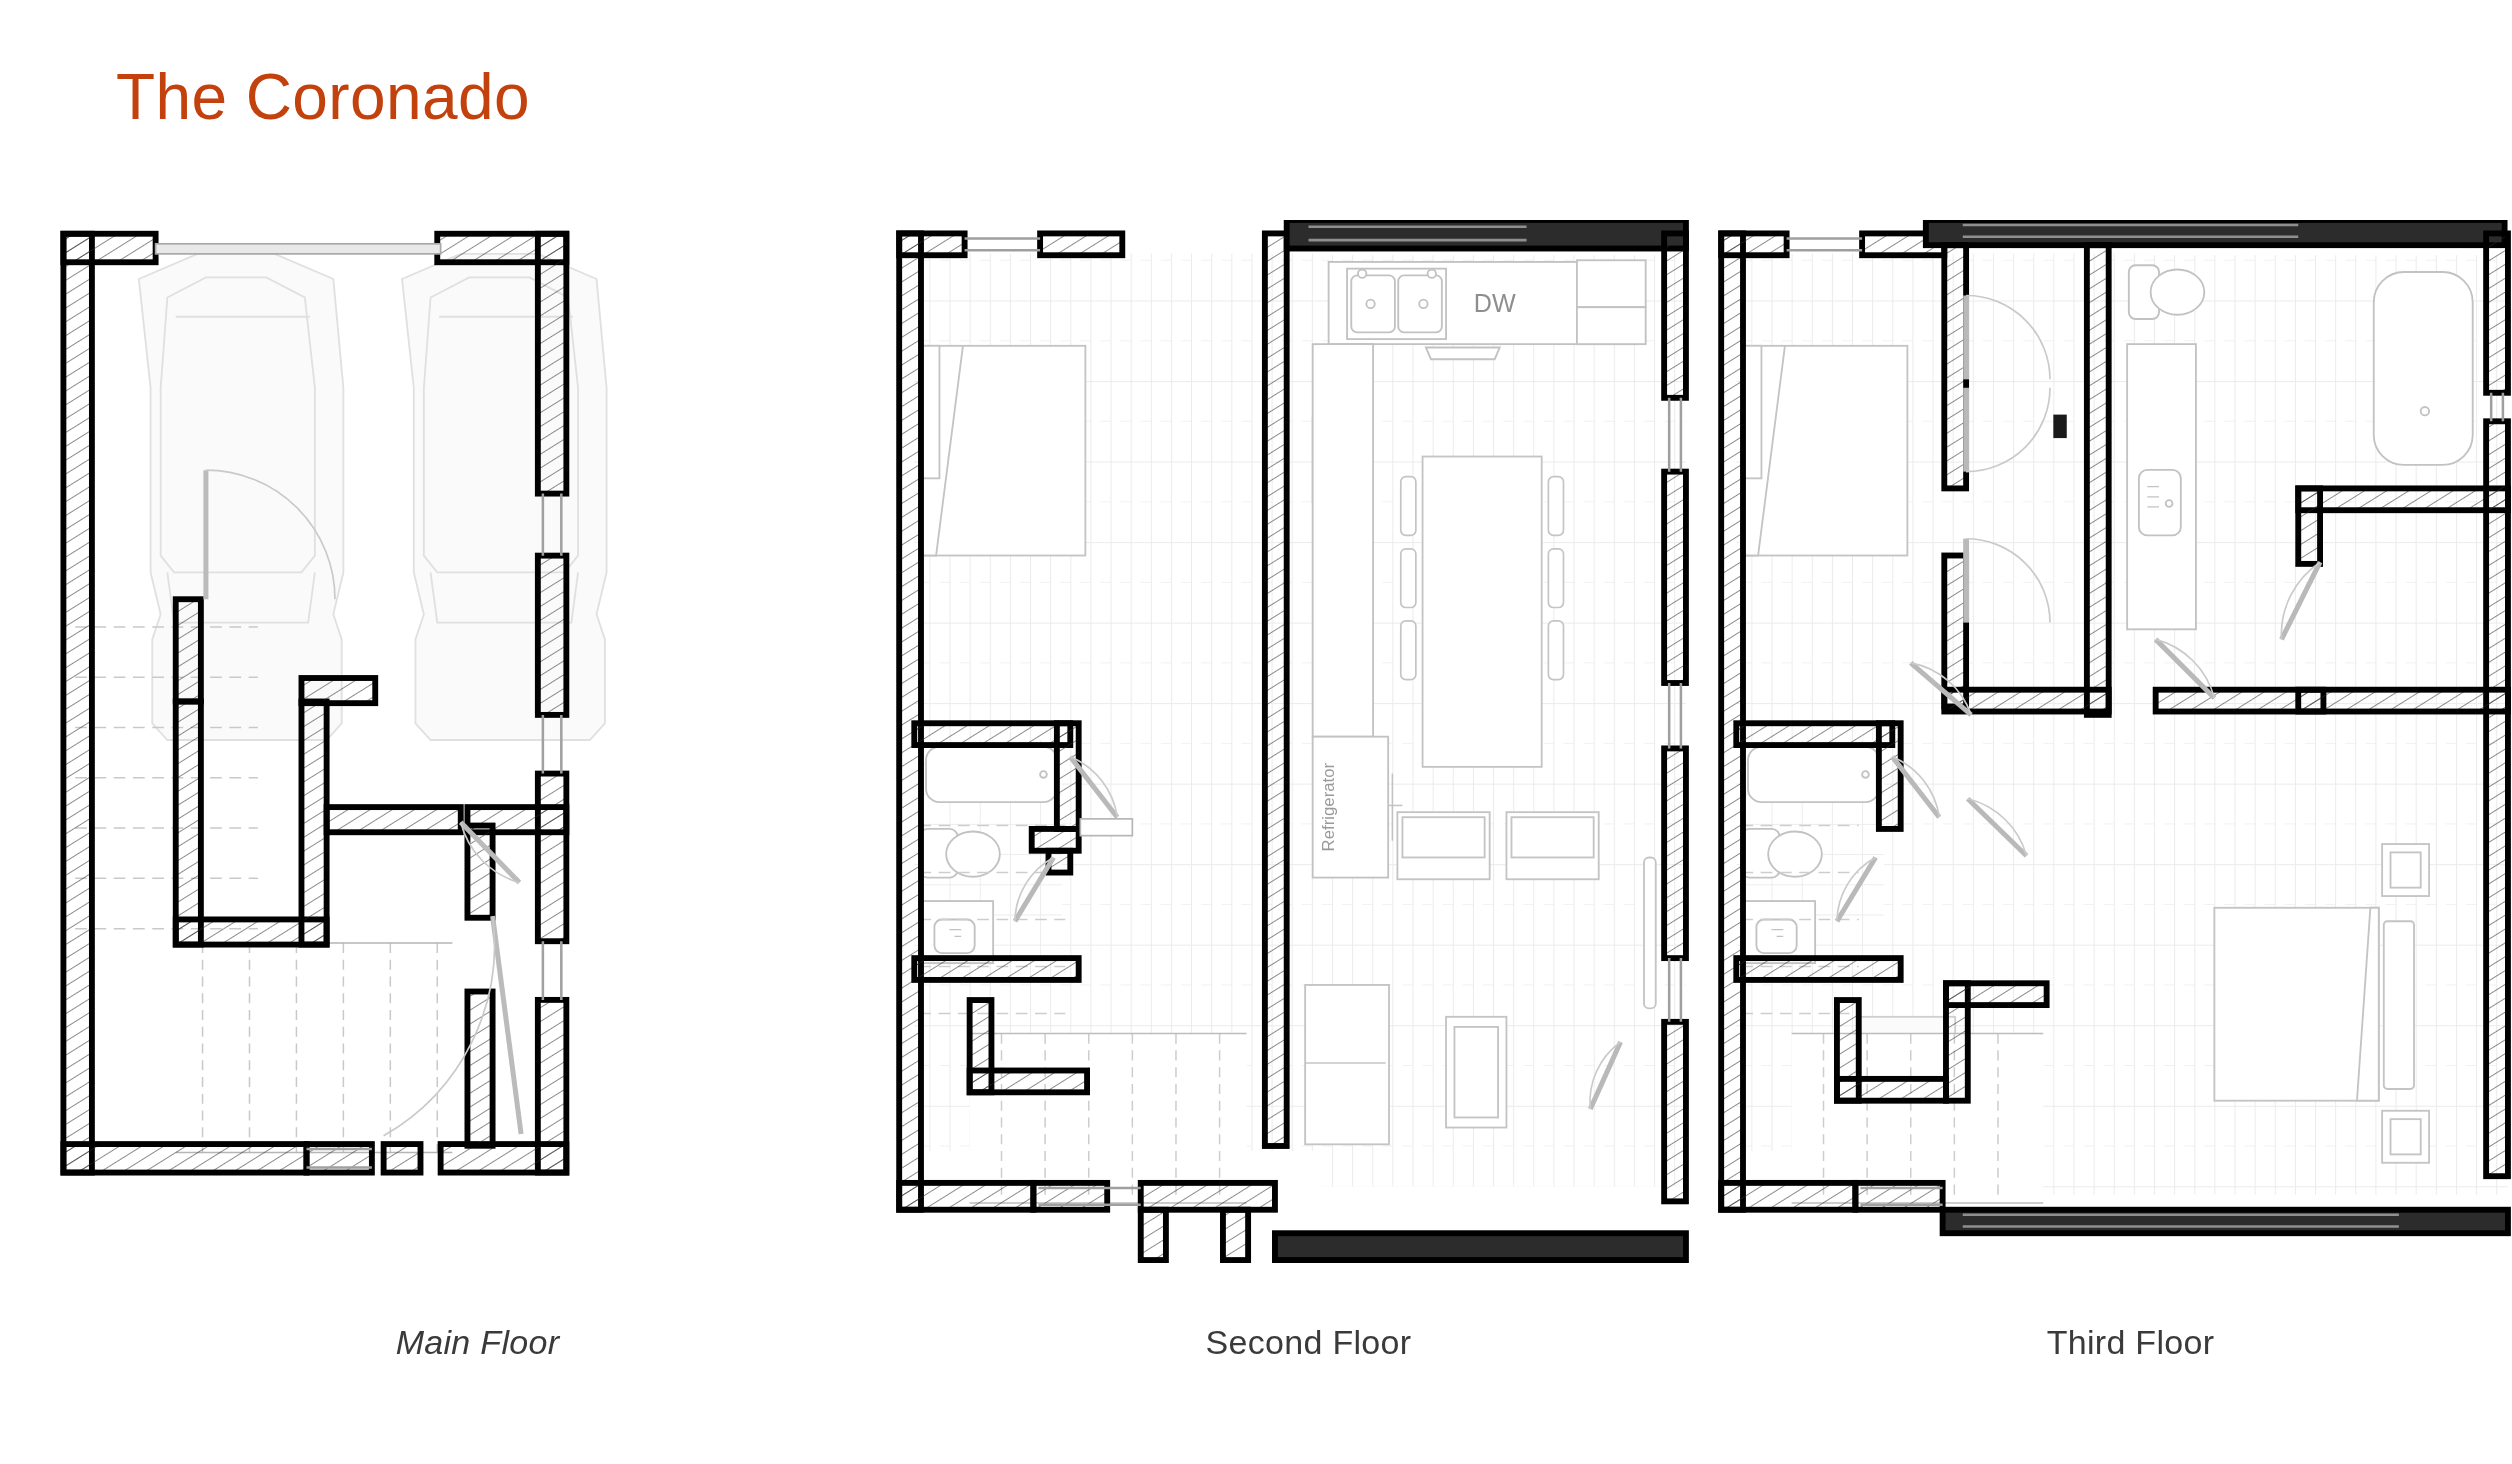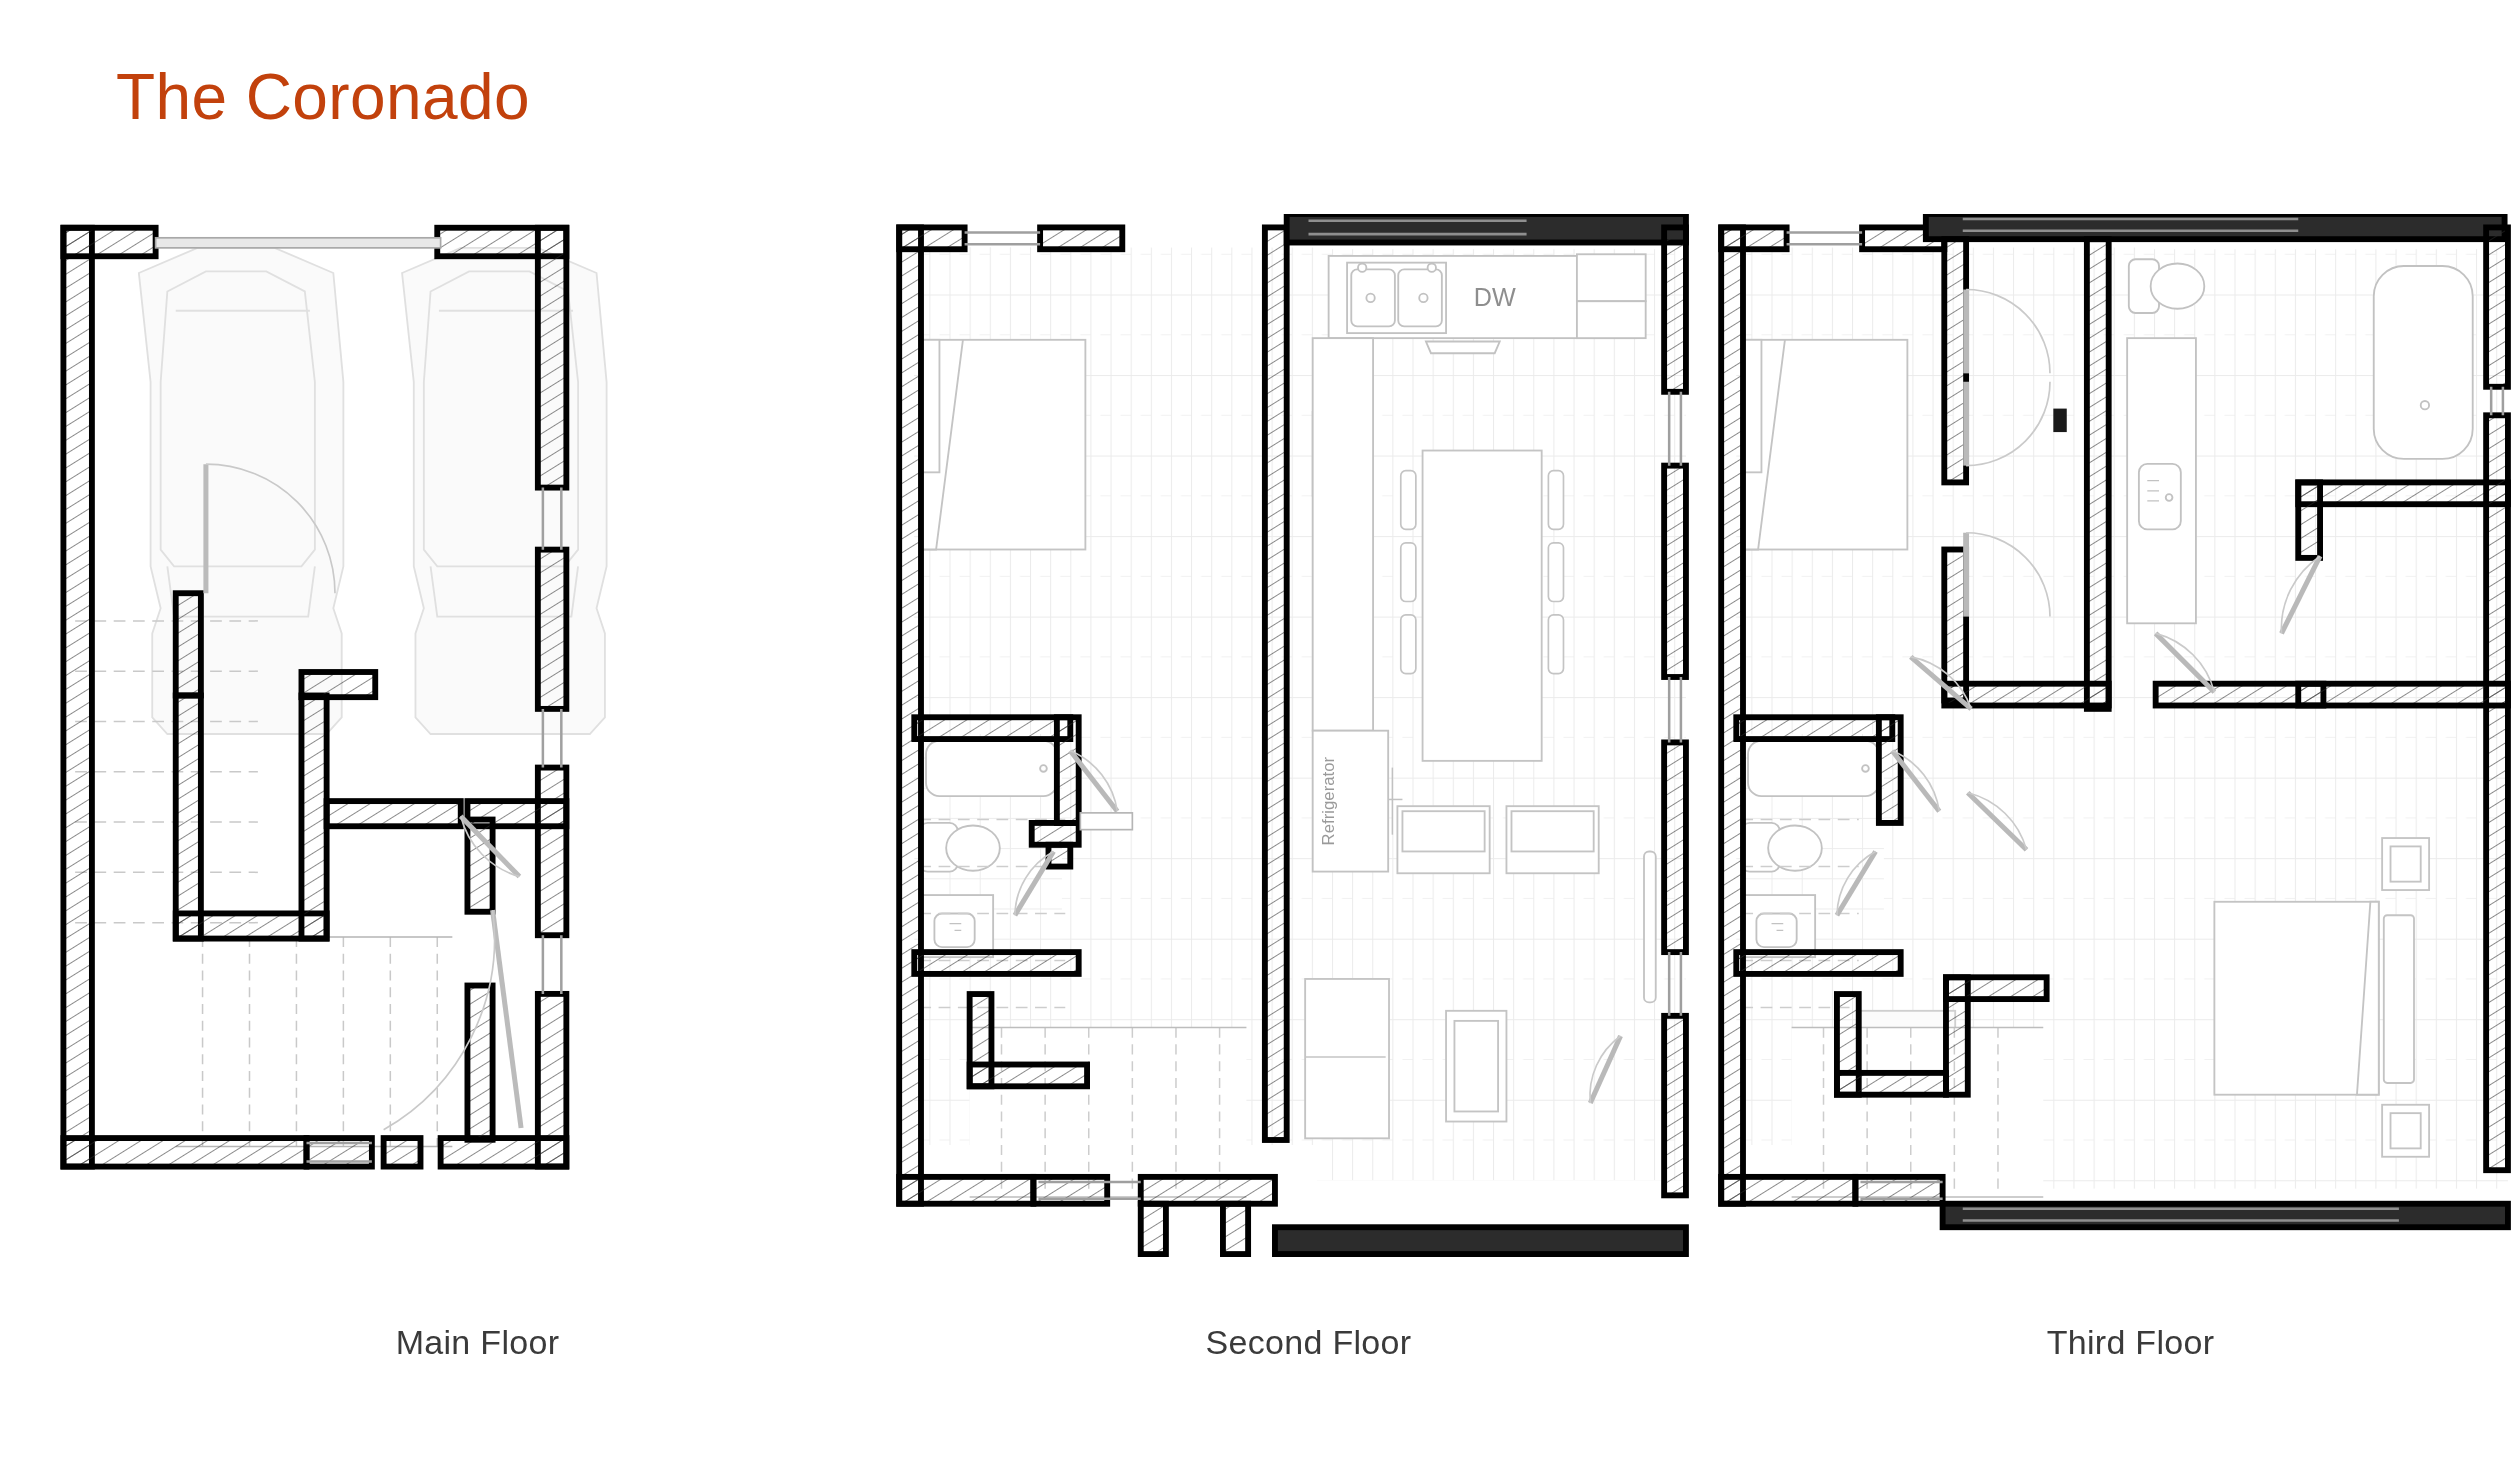--- a/index.html
+++ b/index.html
@@ -20,38 +20,38 @@
     top: 65px;
     font-size: 64px;
     font-weight: 300;
     letter-spacing: 0.4px;
     color: #c2410c;
     line-height: 1;
     white-space: nowrap;
   }
   .plan-wrap {
     position: absolute;
-    top: 214px;
+    top: 220px;
   }
   #plan-main   { left: 50px;   width: 855px; }
   #plan-second { left: 889px; width: 839px; }
   #plan-third  { left: 1711px; width: 839px; }
 
   .plan-svg { display: block; }
 
   .floor-caption {
     position: absolute;
     top: 1323px;
     font-size: 34px;
     font-weight: 300;
     color: #3a3a3a;
     text-align: center;
     letter-spacing: 0.3px;
   }
-  #caption-main   { left: 50px;   width: 855px; }
+  #caption-main   { left: 50px;   width: 855px; font-style: italic; }
   #caption-second { left: 889px; width: 839px; }
   #caption-third  { left: 1711px; width: 839px; }
 </style>
 </head>
 <body>
 
 <div id="page-title">The Coronado</div>
 
 <div class="plan-wrap" id="plan-main">
 <svg class="plan-svg" viewBox="0 0 1020 1290" width="855" height="1082" xmlns="http://www.w3.org/2000/svg">

